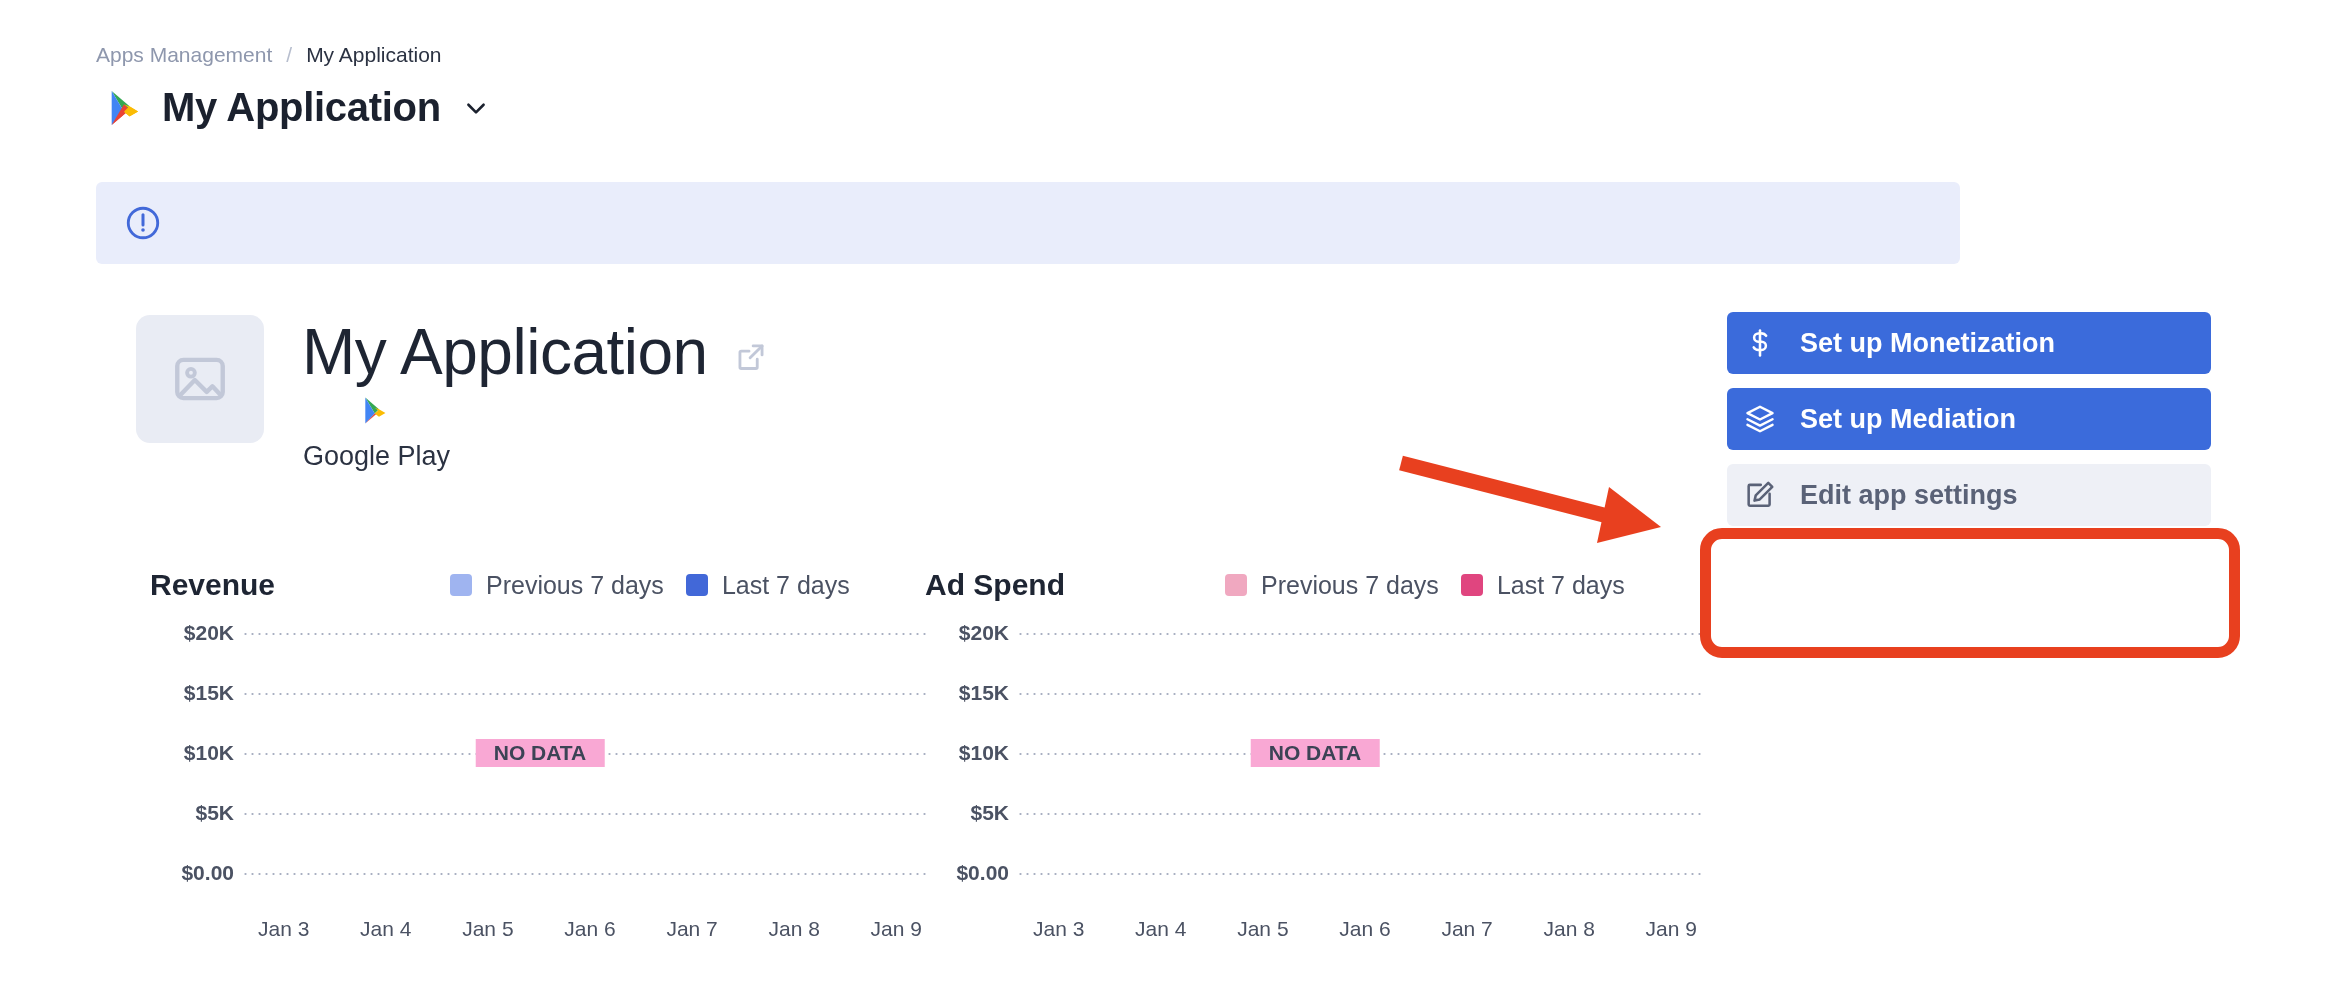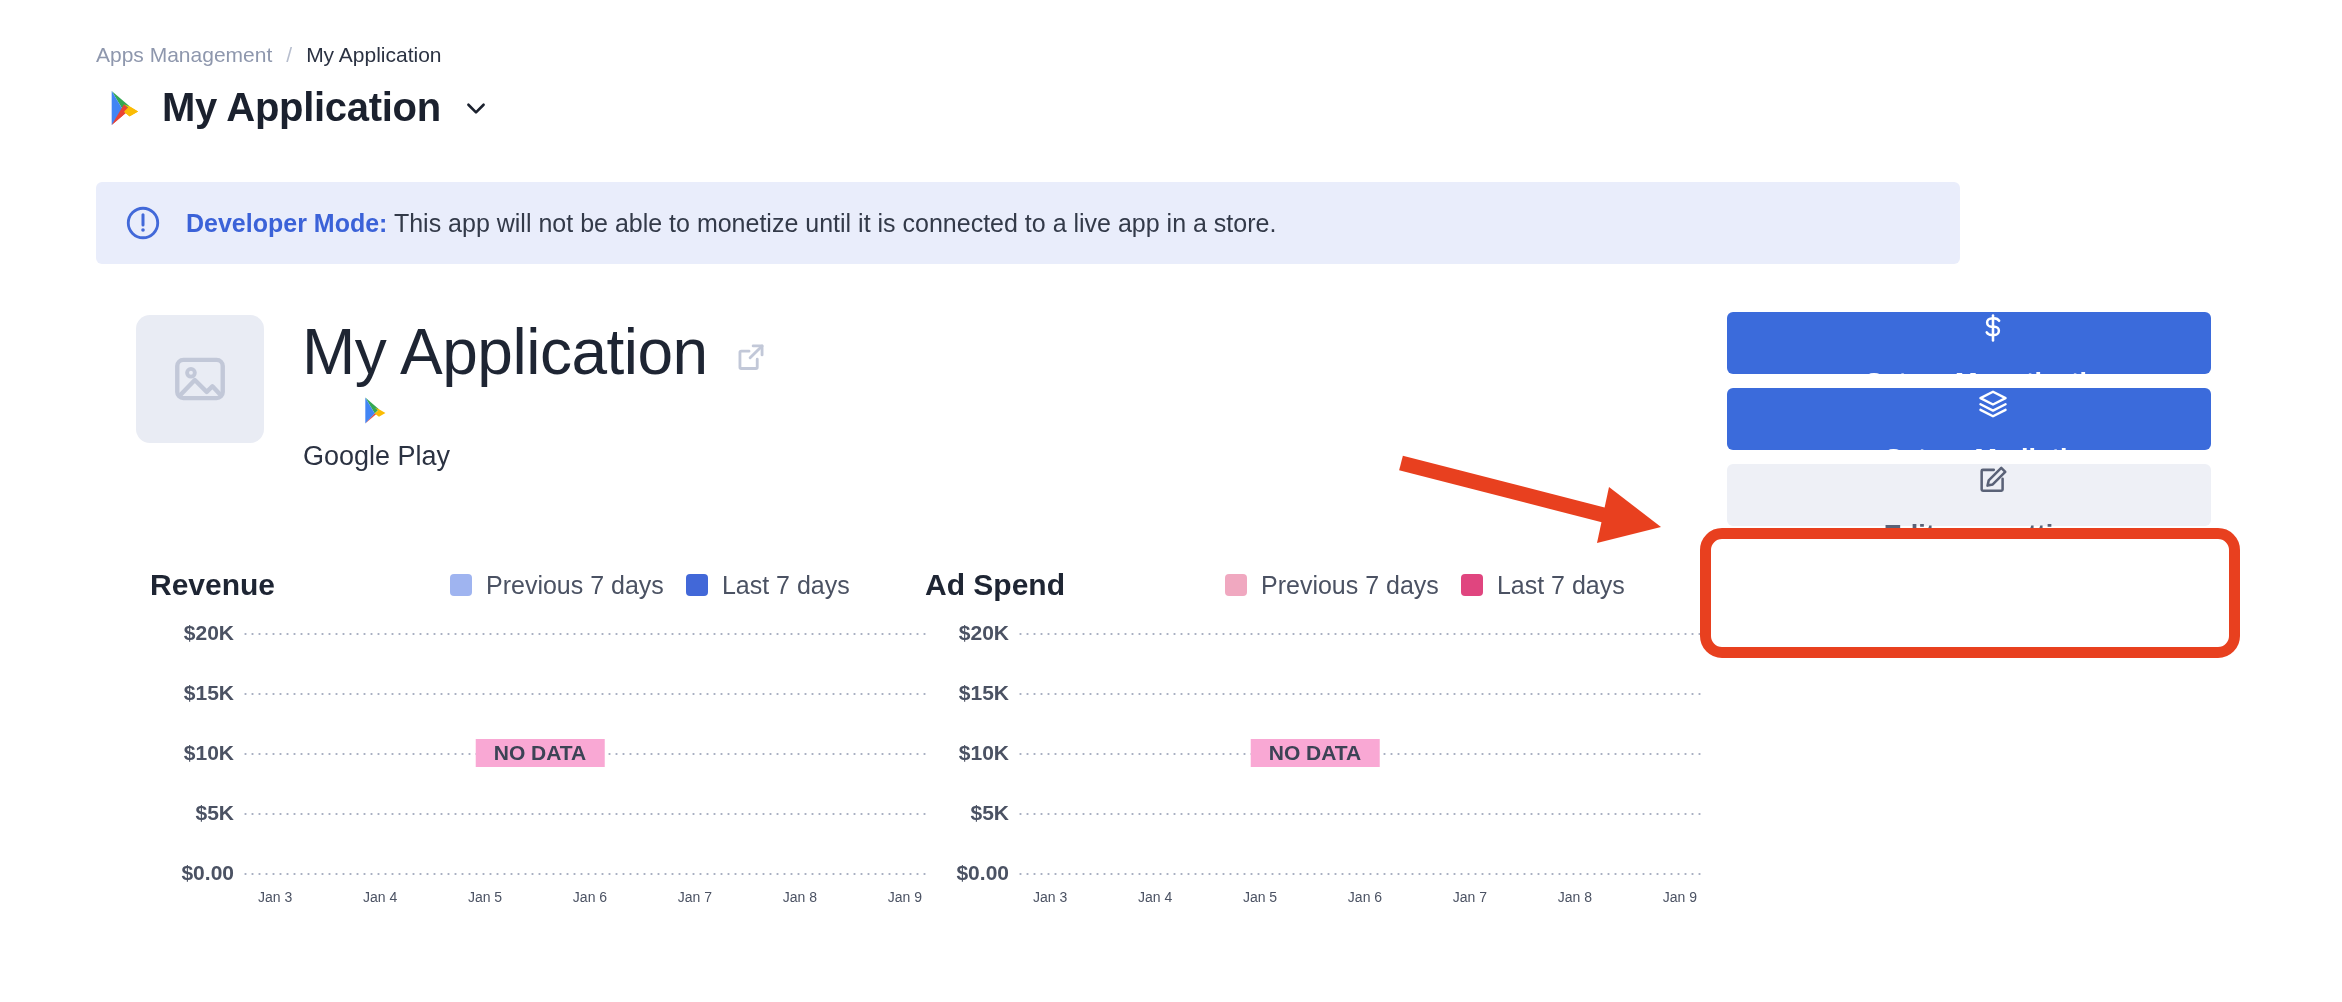--- a/index.html
+++ b/index.html
@@ -133,26 +133,25 @@
     flex-direction: column;
     gap: 14px;
   }
   .action-btn {
     height: 62px;
     border-radius: 6px;
     background: #3b6bdb;
     color: #ffffff;
     display: flex;
     align-items: center;
-    padding-left: 47px;
+    padding-left: 17px;
     gap: 24px;
     border: none;
     cursor: pointer;
     font-family: "Liberation Sans", sans-serif;
-    flex-direction: column;
   }
   .action-btn .lbl { font-size: 27px; font-weight: bold; white-space: nowrap; }
   .action-btn svg { width: 32px; height: 32px; flex: none; display: block; }
   .action-btn.secondary {
     background: #eef0f6;
     color: #5a6277;
   }
 
   
   .chart {
@@ -225,23 +224,24 @@
   .x-axis {
     position: absolute;
     left: 100px;
     right: 0;
     top: 262px;
     display: flex;
     justify-content: space-between;
     padding: 0 8px;
   }
   .x-tick {
-    font-size: 14px;
+    font-size: 21px;
     color: #4b5263;
     white-space: nowrap;
+    margin-top: 28px;
   }
 
   
   .annot-arrow {
     position: absolute;
     left: 1395px;
     top: 455px;
     width: 320px;
     height: 120px;
     pointer-events: none;
@@ -293,23 +293,20 @@
       <path d="M5 9 L12 16 L19 9" fill="none" stroke="#1b212e" stroke-width="2.4" stroke-linecap="round" stroke-linejoin="round"></path>
     </svg>
   </div>
 
   <div class="banner">
     <svg class="banner-icon" viewBox="0 0 24 24">
       <circle cx="12" cy="12" r="9.3" fill="none" stroke="#4269d9" stroke-width="1.8"></circle>
       <path d="M12 6.8 L12 13.2" stroke="#4269d9" stroke-width="1.9" stroke-linecap="round"></path>
       <circle cx="12" cy="16.4" r="1.15" fill="#4269d9"></circle>
     </svg>
-    <div class="banner-text">
-      <span class="banner-strong">Developer Mode:</span><span> This app will not be able to monetize until it is connected to a live app in a store.</span>
-    </div>
   </div>
 
   <div class="hero-thumb">
     <svg class="thumb-icon" viewBox="0 0 24 24">
       <rect x="3.2" y="4.6" width="17.6" height="14.8" rx="2.4" fill="none" stroke="#c2c8d8" stroke-width="1.7"></rect>
       <circle cx="8.5" cy="9.6" r="1.5" fill="none" stroke="#c2c8d8" stroke-width="1.5"></circle>
       <path d="M4.4 18.2 L10 12.4 L14.6 17 L16.8 14.8 L20 18.2" fill="none" stroke="#c2c8d8" stroke-width="1.7" stroke-linecap="round" stroke-linejoin="round"></path>
     </svg>
   </div>
 

